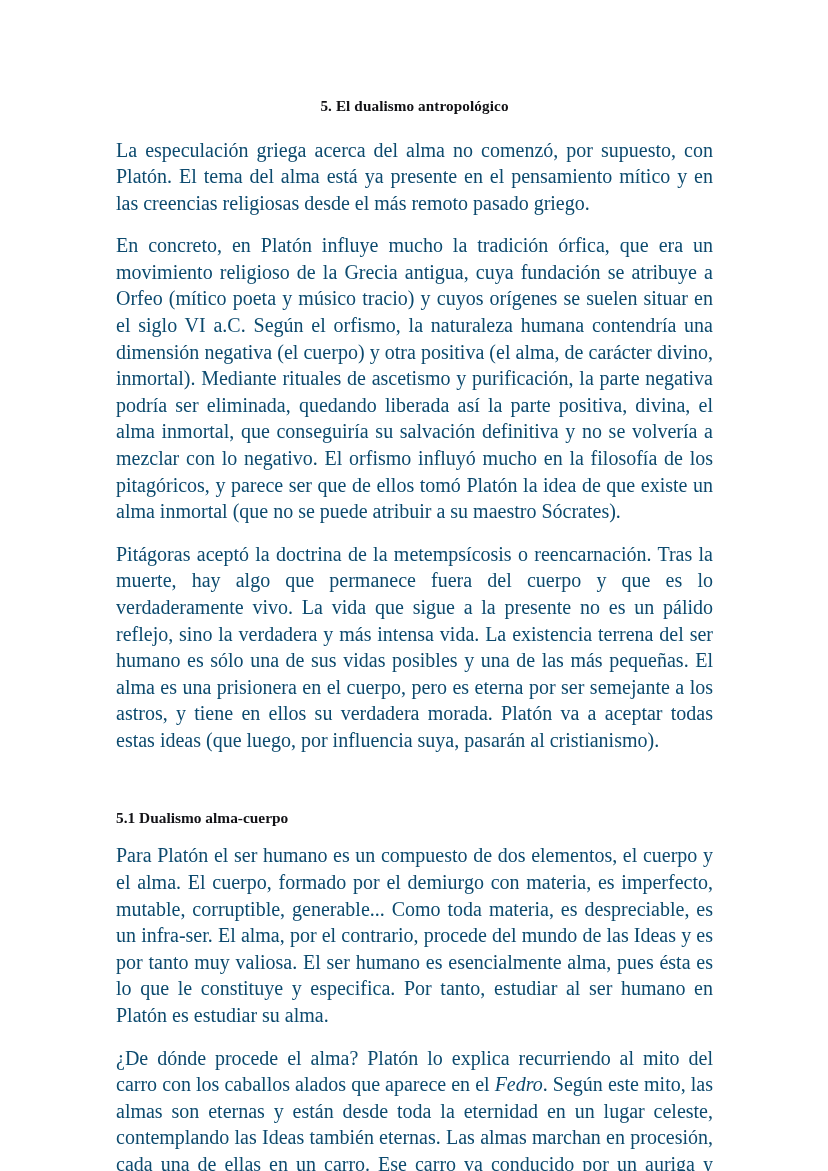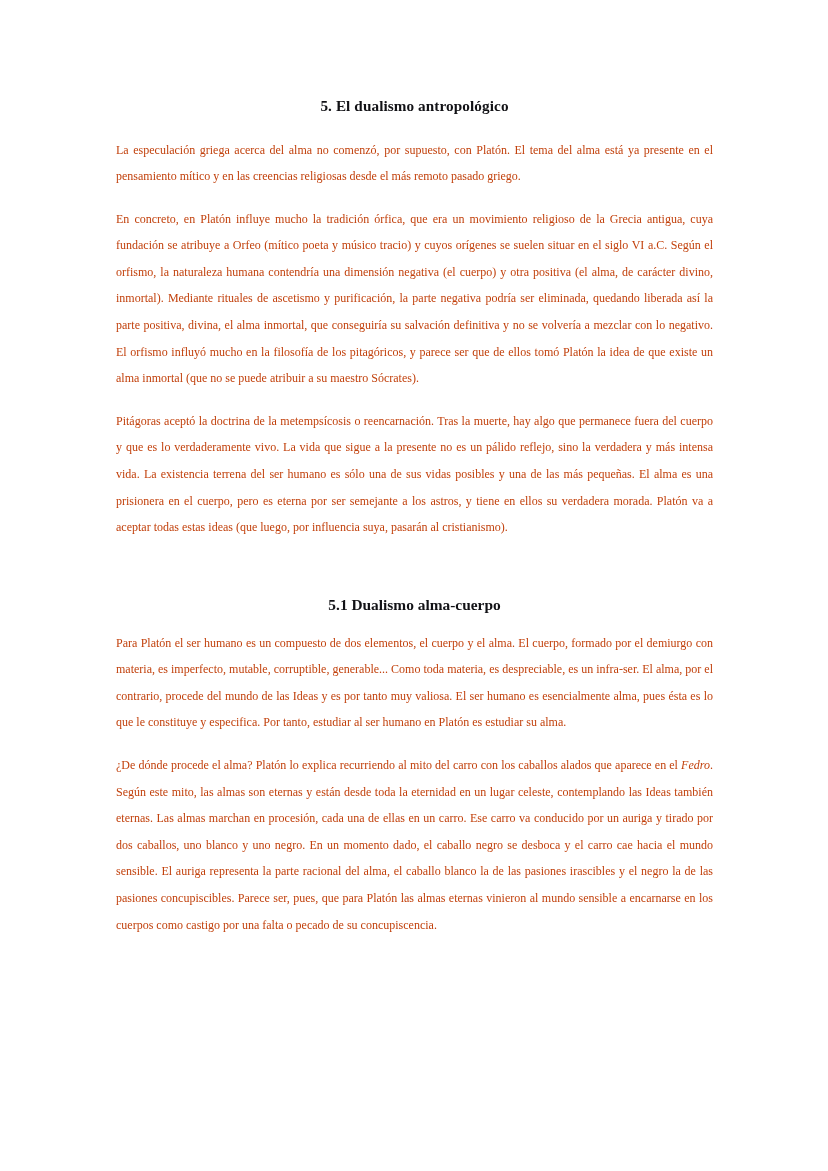--- a/index.html
+++ b/index.html
@@ -40,34 +40,34 @@
     text-align: center;
     letter-spacing: 0.1px;
     margin: 0 0 20px 0;
     line-height: 1.35;
     color: #121216;
   }
 
   .section-heading {
     font-size: 15.4px;
     font-weight: bold;
-    text-align: center;
+    text-align: left;
     margin: 0;
     padding: 0;
     line-height: 1.35;
     color: #121216;
   }
 
   .para {
-    font-size: 12px;
+    font-size: 20px;
     line-height: 26.6px;
     text-align: justify;
     text-justify: inter-word;
     margin: 0 0 16px 0;
-    color: #c2410c;
+    color: #0c4a6e;
     hyphens: none;
   }
 
   .para:last-child {
     margin-bottom: 14px;
   }
 
   .para em {
     font-style: italic;
   }

